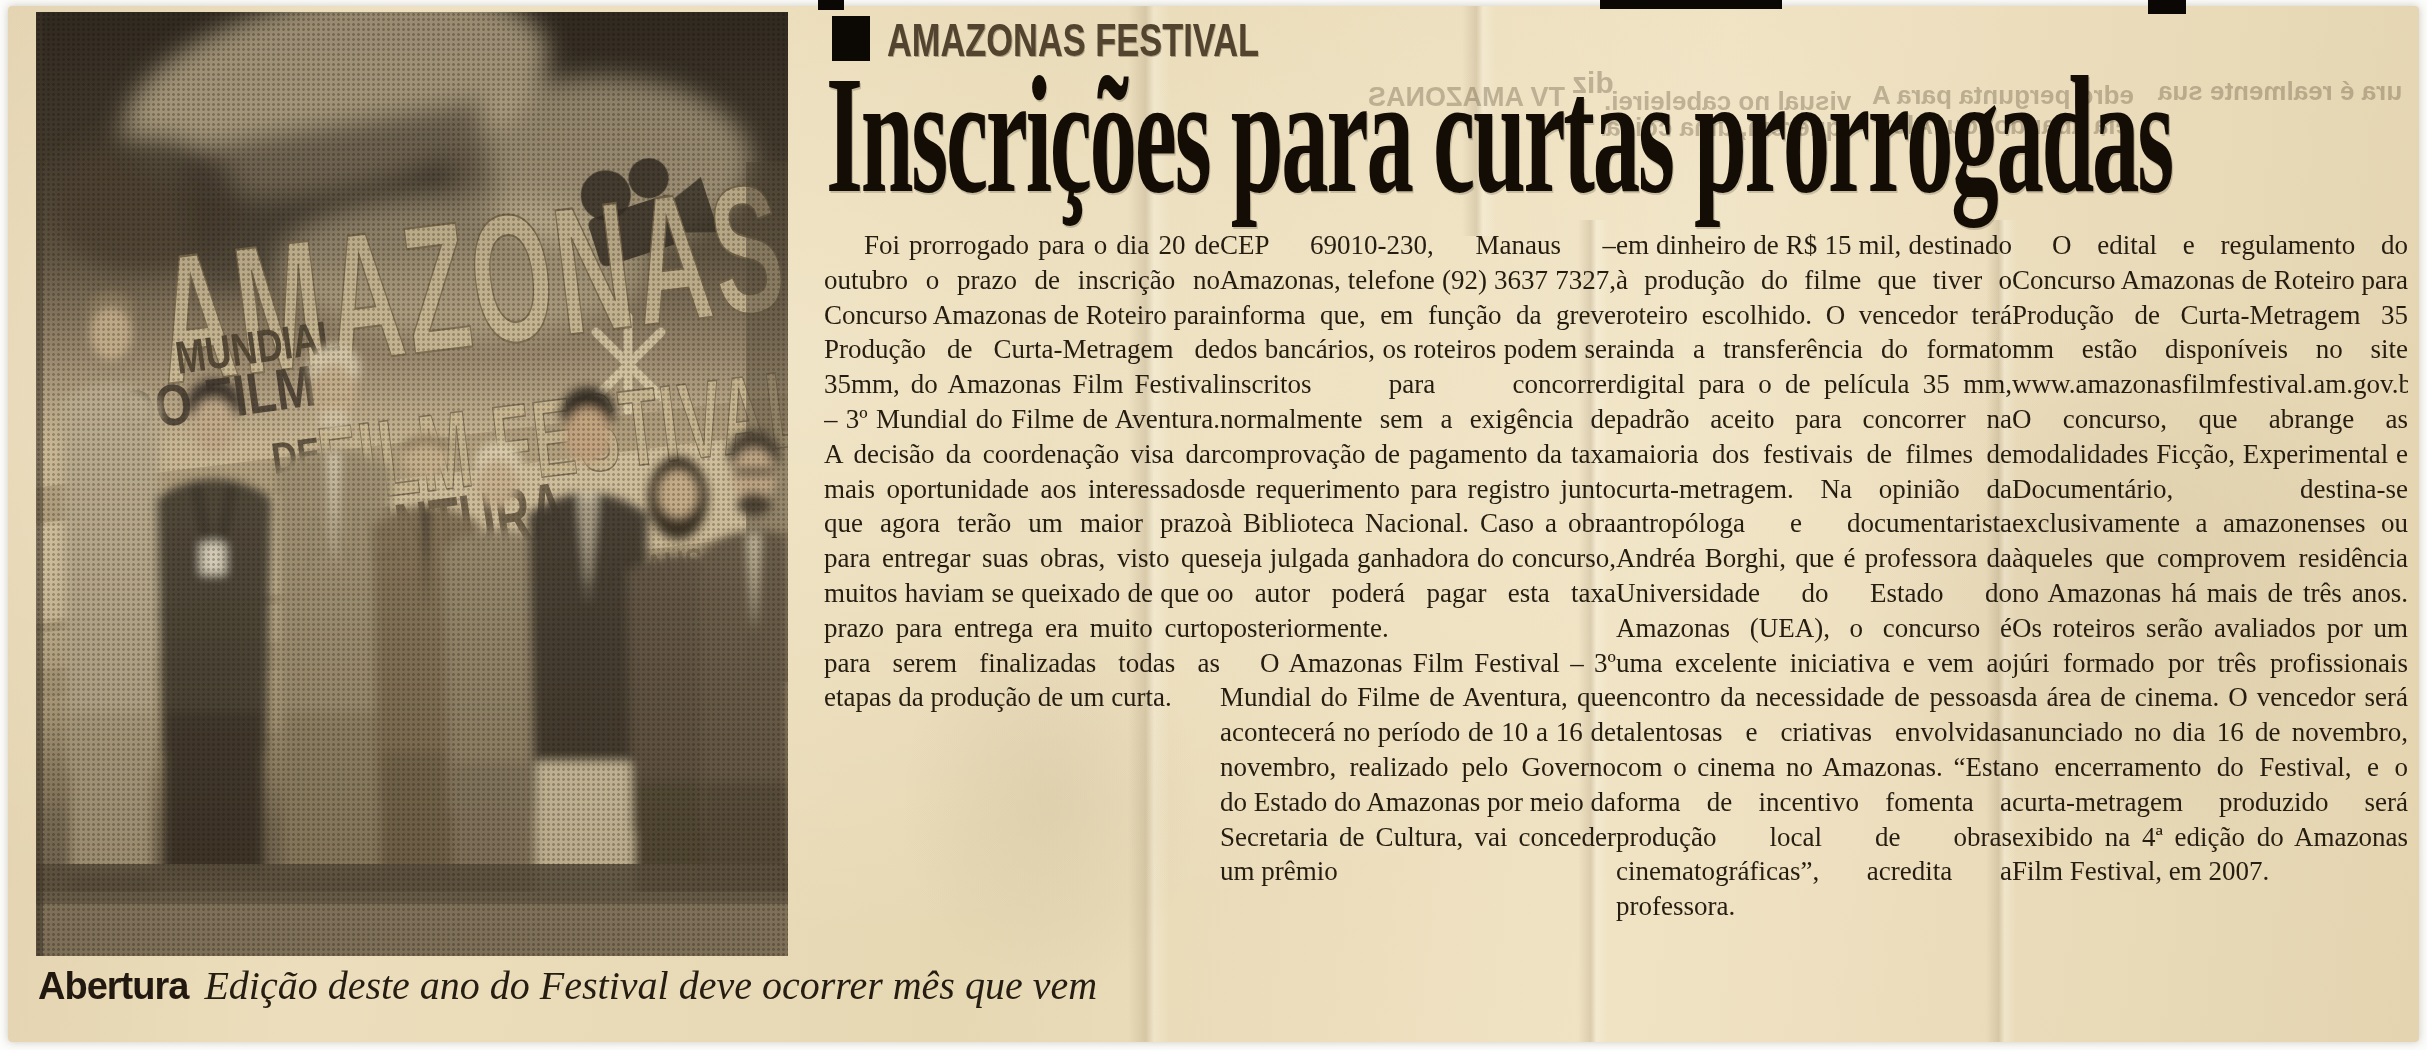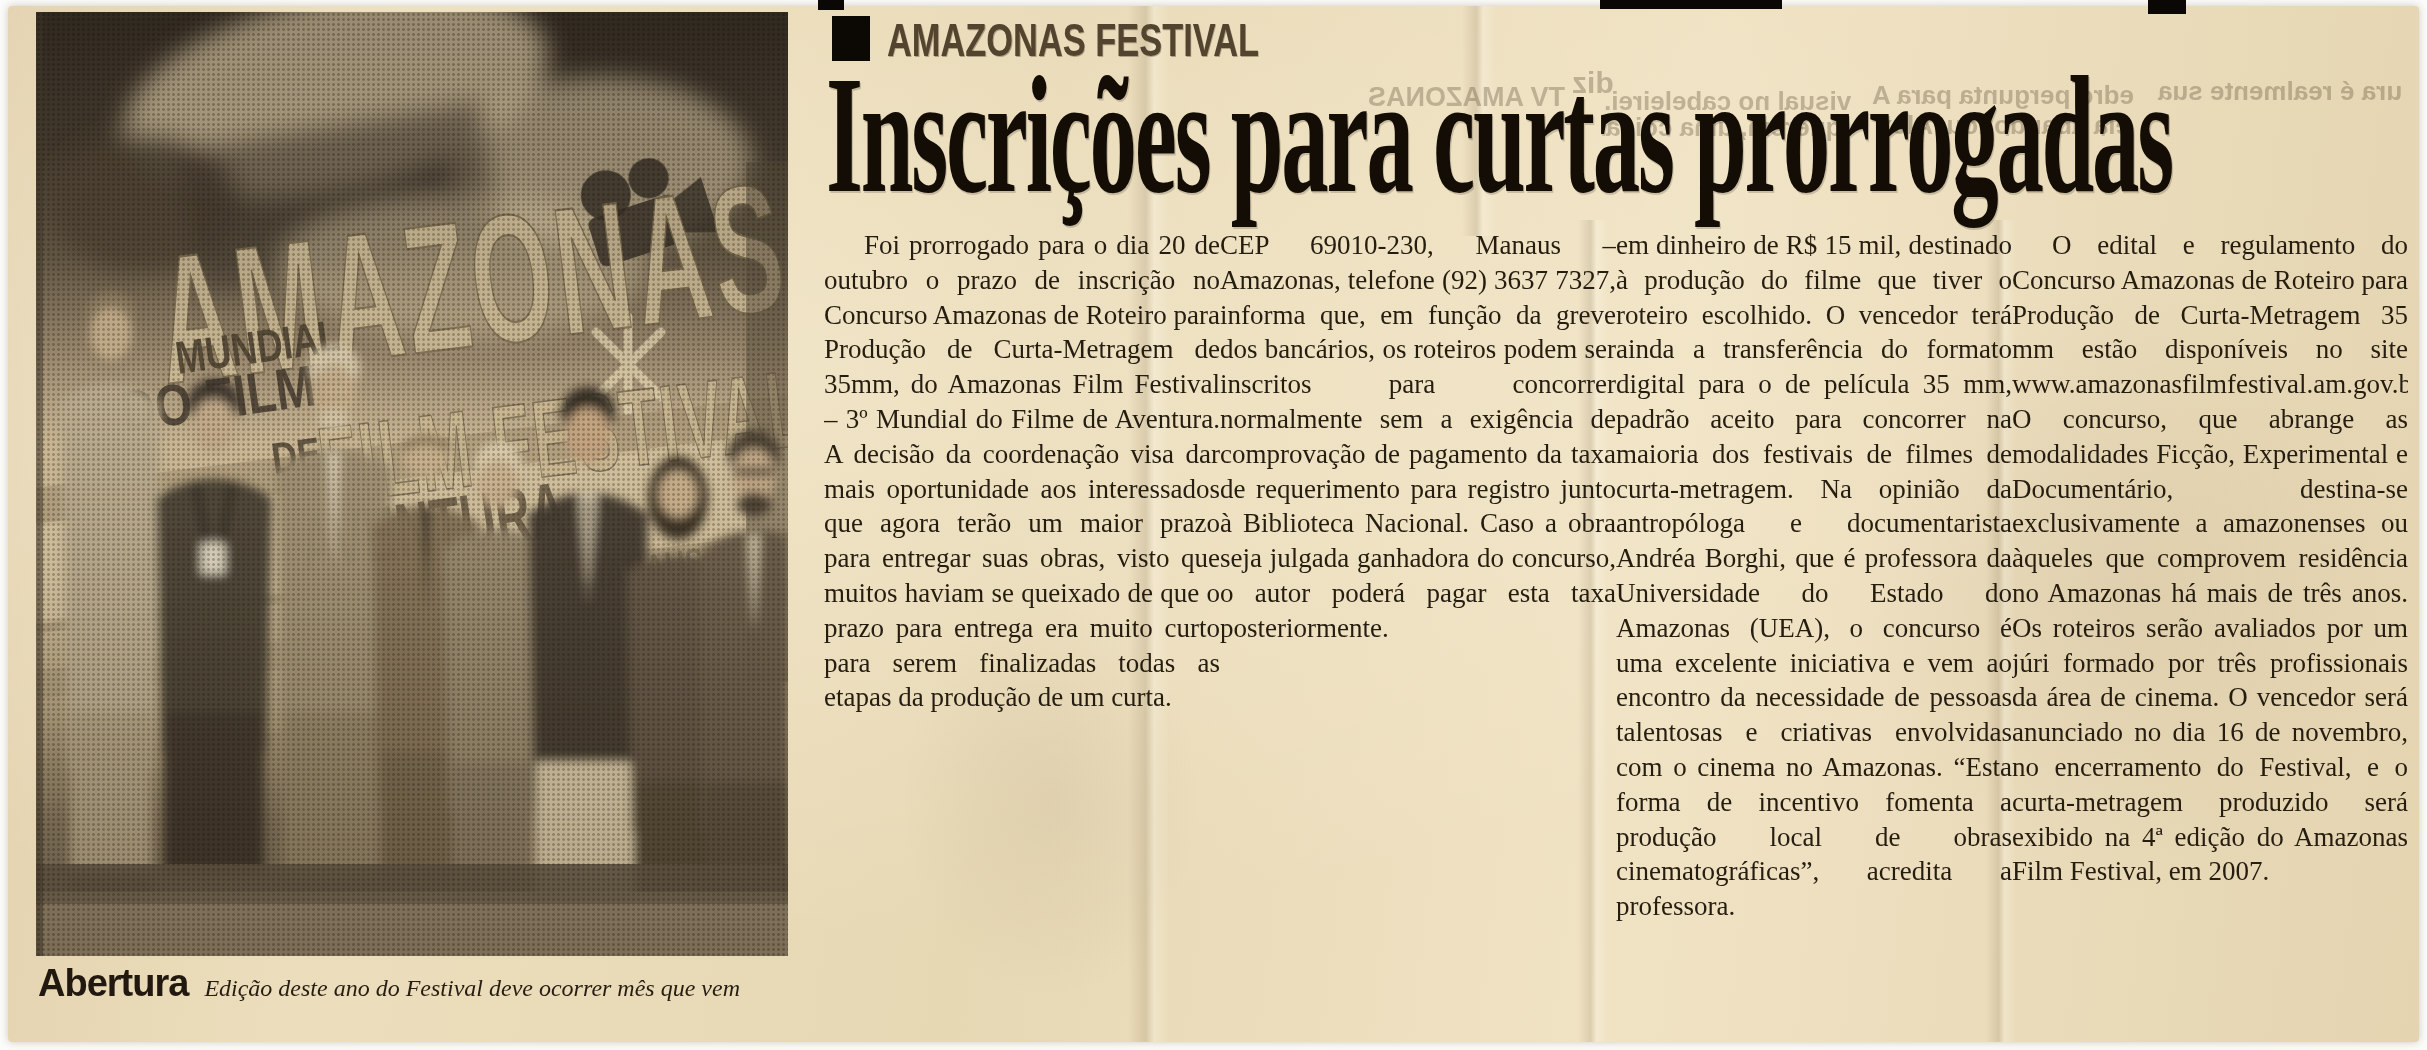--- a/index.html
+++ b/index.html
@@ -25,21 +25,21 @@
   .photo svg { display:block; }
   .halftone { position:absolute; inset:0; pointer-events:none;
       background-image:radial-gradient(circle, rgba(56,45,28,0.34) 1px, rgba(56,45,28,0) 1.7px);
       background-size:5px 5px; mix-blend-mode:multiply; }
   .photo-tint { position:absolute; inset:0; pointer-events:none;
       background:linear-gradient(180deg, rgba(56,46,32,0.22), rgba(235,216,176,0.10) 42%, rgba(90,76,54,0.20)); }
 
   .caption { position:absolute; left:38px; top:962px; white-space:nowrap; color:#211910; }
   .caption-lead { display:inline-block; font-family:"Liberation Sans", sans-serif; font-weight:bold;
       font-size:38px; letter-spacing:-1px; transform:scaleY(1.04); transform-origin:left bottom; }
-  .caption-text { font-family:"Liberation Serif", serif; font-style:italic; font-size:24px; margin-left:16px; color:#251d12; }
+  .caption-text { font-family:"Liberation Serif", serif; font-style:italic; font-size:40px; margin-left:16px; color:#251d12; }
 
   
   .kicker { position:absolute; left:832px; top:16px; display:flex; align-items:flex-start; gap:17px; }
   .kicker-square { width:38px; height:45px; background:#0c0804; }
   .kicker-label { font-family:"Liberation Sans", sans-serif; font-weight:bold; font-size:43px; color:#52442f;
       letter-spacing:0px; transform:scaleX(0.80) scaleY(1.06); transform-origin:left center;
       text-shadow:1px 1px 0 rgba(60,48,30,0.35); white-space:nowrap; }
 
   .headline { position:absolute; left:826px; top:46px; white-space:nowrap;
       font-family:"Liberation Serif", serif; font-weight:bold; font-size:168px; line-height:1.05;
@@ -238,20 +238,21 @@
   <div class="ghost" style="left:1878px; top:110px;">ela abandonou. Alex</div>
 
   <h1 class="headline" style="margin:0; font-weight:bold;">Inscrições para curtas prorrogadas</h1>
 
   <div class="columns">
     <div class="col">
       <p class="indent">Foi prorrogado para o dia 20 de outubro o prazo de inscrição no Concurso Amazonas de Roteiro para Produção de Curta-Metragem de 35mm, do Amazonas Film Festival – 3º Mundial do Filme de Aventura. A decisão da coordenação visa dar mais oportunidade aos interessados que agora terão um maior prazo para entregar suas obras, visto que muitos haviam se queixado de que o prazo para entrega era muito curto para serem finalizadas todas as etapas da produção de um curta.</p>
     </div>
     <div class="col">
       <p>CEP 69010-230, Manaus – Amazonas, telefone (92) 3637 7327, informa que, em função da greve dos bancários, os roteiros podem ser inscritos para concorrer normalmente sem a exigência de comprovação de pagamento da taxa de requerimento para registro junto à Biblioteca Nacional. Caso a obra seja julgada ganhadora do concurso, o autor poderá pagar esta taxa posteriormente.</p>
+      <p class="indent">O Amazonas Film Festival – 3º Mundial do Filme de Aventura, que acontecerá no período de 10 a 16 de novembro, realizado pelo Governo do Estado do Amazonas por meio da Secretaria de Cultura, vai conceder um prêmio</p>
     </div>
     <div class="col">
       <p>em dinheiro de R$ 15 mil, destinado à produção do filme que tiver o roteiro escolhido. O vencedor terá ainda a transferência do formato digital para o de película 35 mm, padrão aceito para concorrer na maioria dos festivais de filmes de curta-metragem. Na opinião da antropóloga e documentarista Andréa Borghi, que é professora da Universidade do Estado do Amazonas (UEA), o concurso é uma excelente iniciativa e vem ao encontro da necessidade de pessoas talentosas e criativas envolvidas com o cinema no Amazonas. “Esta forma de incentivo fomenta a produção local de obras cinematográficas”, acredita a professora.</p>
     </div>
     <div class="col">
       <p class="indent">O edital e regulamento do Concurso Amazonas de Roteiro para Produção de Curta-Metragem 35 mm estão disponíveis no site www.amazonasfilmfestival.am.gov.br. O concurso, que abrange as modalidades Ficção, Experimental e Documentário, destina-se exclusivamente a amazonenses ou àqueles que comprovem residência no Amazonas há mais de três anos. Os roteiros serão avaliados por um júri formado por três profissionais da área de cinema. O vencedor será anunciado no dia 16 de novembro, no encerramento do Festival, e o curta-metragem produzido será exibido na 4ª edição do Amazonas Film Festival, em 2007.</p>
     </div>
   </div>
 
 </div>

